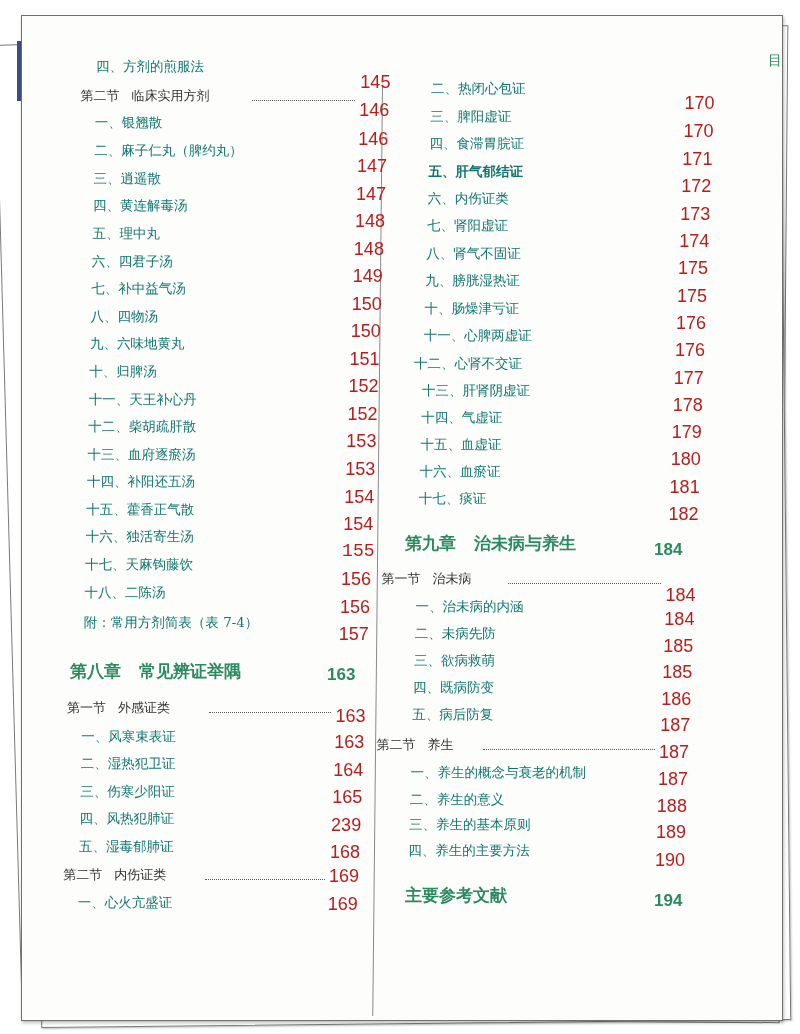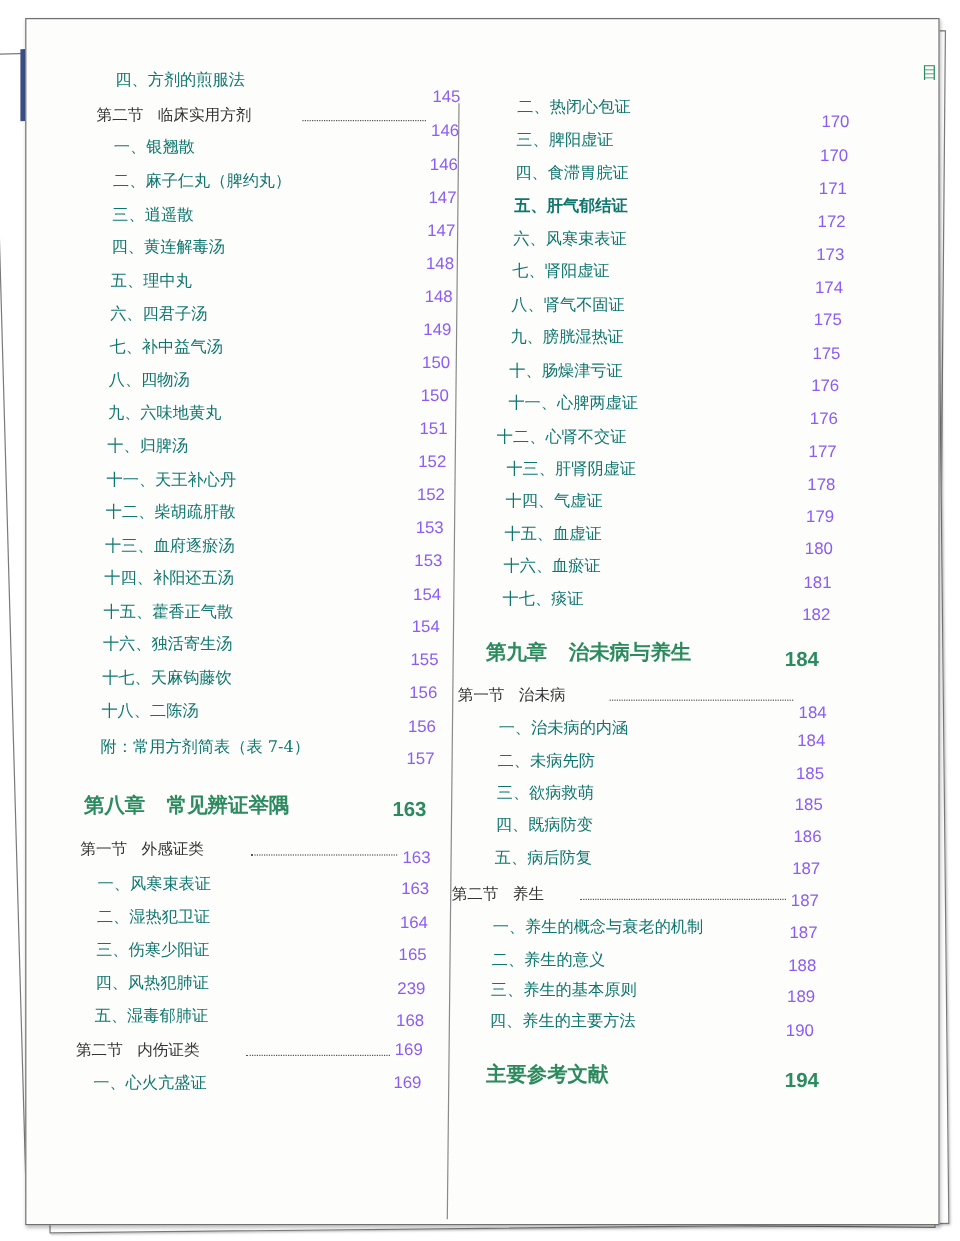--- a/index.html
+++ b/index.html
@@ -25,21 +25,21 @@
   }
   .col-divider {
     position:absolute; left:360px; top:70px; width:0; height:930px;
     border-left:1px solid #8a8a8a; transform:rotate(0.6deg); transform-origin:top;
   }
   .toc-item {
     position:absolute; white-space:nowrap; font-size:13.5px; color:#0f766e;
     font-family:"DejaVu Serif", "Liberation Serif", serif;
   }
   .toc-page {
-    position:absolute; font-size:14px; color:#8b5cf6;
+    position:absolute; font-size:18px; color:#b91c1c;
     font-family:"Liberation Sans", "DejaVu Sans", sans-serif;
   }
   .section {
     position:absolute; white-space:nowrap; font-size:13px; color:#333;
     font-family:"DejaVu Sans", "Liberation Sans", sans-serif;
   }
   .section .sec-num { margin-right:12px; }
   .leader {
     position:absolute; height:0; border-bottom:1.5px dotted #555;
   }
@@ -99,21 +99,21 @@
       <span class="toc-page" style="left: 325.417px; top: 388px;">152</span>
       <span class="toc-item" style="left: 66.156px; top: 402px;">十二、柴胡疏肝散</span>
       <span class="toc-page" style="left: 324.367px; top: 415px;">153</span>
       <span class="toc-item" style="left: 65.54px; top: 430px;">十三、血府逐瘀汤</span>
       <span class="toc-page" style="left: 323.278px; top: 443px;">153</span>
       <span class="toc-item" style="left: 64.946px; top: 457px;">十四、补阳还五汤</span>
       <span class="toc-page" style="left: 322.228px; top: 471px;">154</span>
       <span class="toc-item" style="left: 64.33px; top: 485px;">十五、藿香正气散</span>
       <span class="toc-page" style="left: 321.139px; top: 498px;">154</span>
       <span class="toc-item" style="left: 63.736px; top: 512px;">十六、独活寄生汤</span>
-      <span class="toc-page" style="left: 320.089px; top: 525px;">155</span>
+      <span class="toc-page" style="left: 320.089px; top: 525px; font-family: Liberation Mono, monospace;">155</span>
       <span class="toc-item" style="left: 63.12px; top: 540px;">十七、天麻钩藤饮</span>
       <span class="toc-page" style="left: 319px; top: 553px;">156</span>
       <span class="toc-item" style="left: 62.504px; top: 568px;">十八、二陈汤</span>
       <span class="toc-page" style="left: 317.911px; top: 581px;">156</span>
       <span class="toc-item" style="left: 61.844px; top: 598px;">附：常用方剂简表（表 7-4）</span>
       <span class="toc-page" style="left: 316.744px; top: 608px;">157</span>
       <div class="chapter" style="left: 48px; top: 644px;"><span class="ch-num">第八章</span><span>常见辨证举隅</span></div>
       <span class="chapter-page" style="left: 305px; top: 649px;">163</span>
       <div class="section" style="left: 44.974px; top: 683px;"><span class="sec-num">第一节</span><span>外感证类</span></div>
       <div class="leader" style="left: 186.974px; top: 696px; width: 122.465px;"></div>
@@ -136,21 +136,21 @@
     </div>
   <div id="right-col">
       <span class="toc-item" style="left: 409.08px; top: 64px;">二、热闭心包证</span>
       <span class="toc-page" style="left: 662.511px; top: 77px;">170</span>
       <span class="toc-item" style="left: 408.24px; top: 92px;">三、脾阳虚证</span>
       <span class="toc-page" style="left: 661.422px; top: 105px;">170</span>
       <span class="toc-item" style="left: 407.43px; top: 119px;">四、食滞胃脘证</span>
       <span class="toc-page" style="left: 660.372px; top: 133px;">171</span>
       <span class="toc-item" style="left: 406.59px; top: 147px; font-weight: bold;">五、肝气郁结证</span>
       <span class="toc-page" style="left: 659.283px; top: 160px;">172</span>
-      <span class="toc-item" style="left: 405.78px; top: 174px;">六、风寒束表证</span>
+      <span class="toc-item" style="left: 405.78px; top: 174px;">六、内伤证类</span>
       <span class="toc-page" style="left: 658.233px; top: 188px;">173</span>
       <span class="toc-item" style="left: 404.97px; top: 201px;">七、肾阳虚证</span>
       <span class="toc-page" style="left: 657.183px; top: 215px;">174</span>
       <span class="toc-item" style="left: 404.13px; top: 229px;">八、肾气不固证</span>
       <span class="toc-page" style="left: 656.094px; top: 242px;">175</span>
       <span class="toc-item" style="left: 403.32px; top: 256px;">九、膀胱湿热证</span>
       <span class="toc-page" style="left: 655.044px; top: 270px;">175</span>
       <span class="toc-item" style="left: 402.48px; top: 284px;">十、肠燥津亏证</span>
       <span class="toc-page" style="left: 653.956px; top: 297px;">176</span>
       <span class="toc-item" style="left: 401.67px; top: 311px;">十一、心脾两虚证</span>

